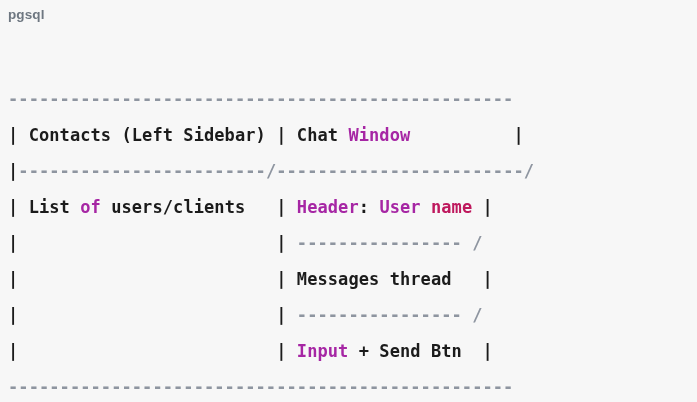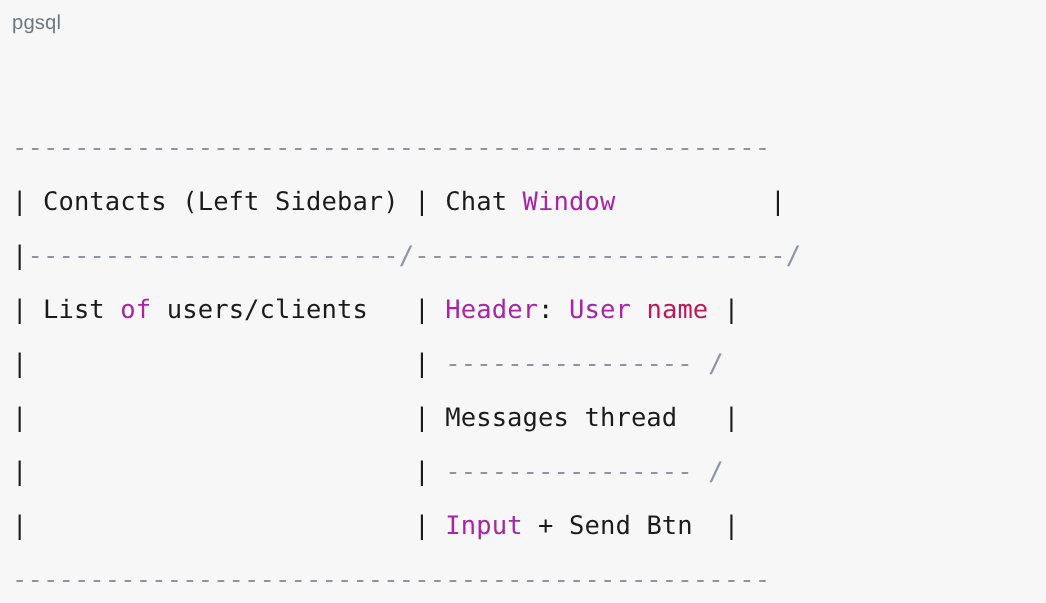--- a/index.html
+++ b/index.html
@@ -12,20 +12,21 @@
     height: 402px;
     overflow: hidden;
     font-family: "Liberation Sans", sans-serif;
   }
   .code-block {
     position: relative;
     width: 697px;
     height: 402px;
     background: #f7f7f7;
     box-sizing: border-box;
+    font-weight: bold;
   }
   .lang-label {
     position: absolute;
     left: 8px;
     top: 6px;
     font-family: "Liberation Sans", sans-serif;
     font-size: 13.5px;
     line-height: 18px;
     color: #6e7781;
     letter-spacing: 0.1px;

